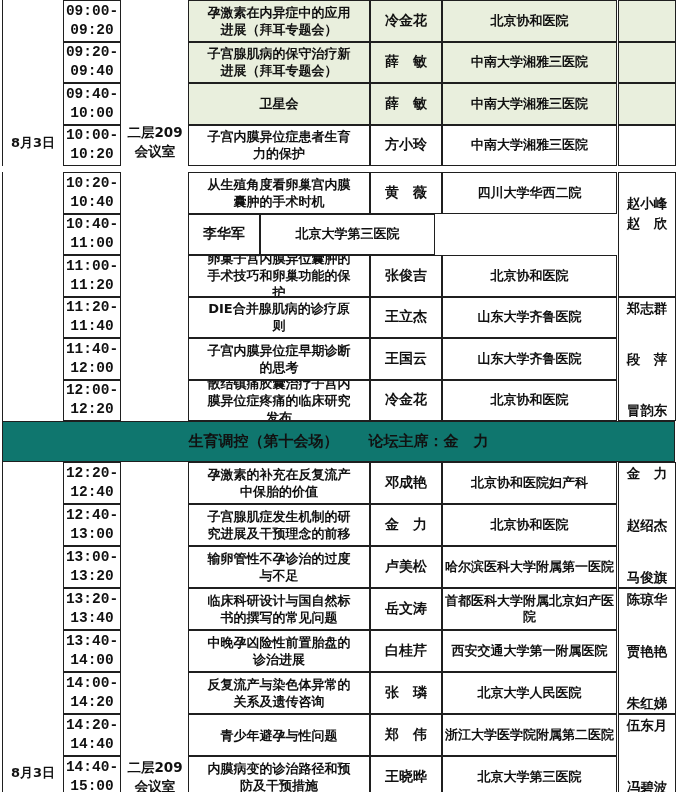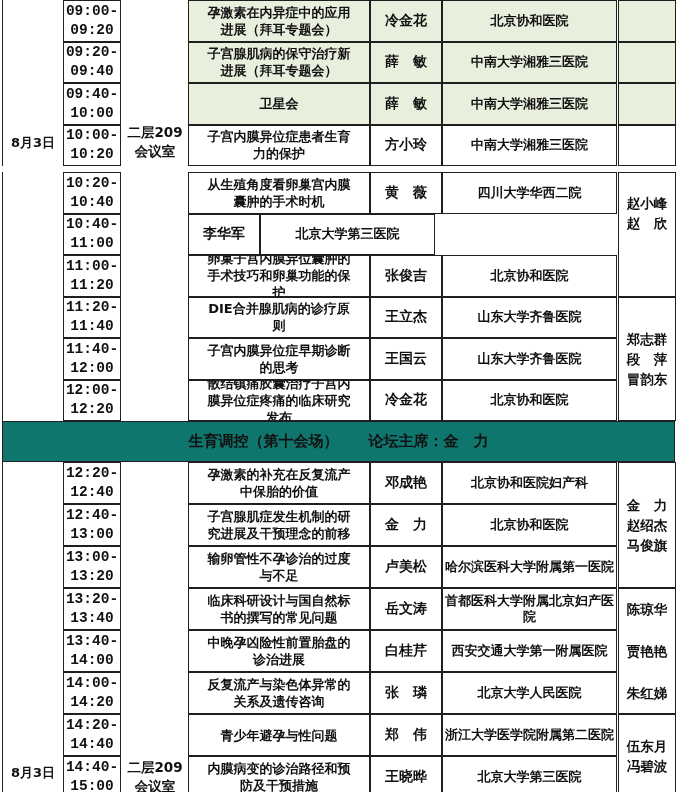--- a/index.html
+++ b/index.html
@@ -12,21 +12,21 @@
   .green{background:#e9efdd;}
   
   .time-col{position:absolute;left:60px;top:0;width:58px;}
   .time-cell{width:58px;font-size:14.5px;line-height:19px;padding:0 1px;letter-spacing:0;font-family:Liberation Mono, monospace;}
   .grid{position:absolute;left:185px;top:0;width:432px;}
   .grid-row{display:flex;}
   .topic-cell{width:182px;font-size:13px;line-height:17px;padding:1px 16px;font-weight:700;}
   .speaker-cell{width:72px;font-size:14px;}
   .hospital-cell{width:175px;font-size:13px;line-height:16px;padding:0 2px;}
   .chair-col{position:absolute;left:615px;top:0;width:58px;}
-  .chair-cell{width:58px;flex-direction:column;font-size:13.5px;line-height:20px;}
+  .chair-cell{width:58px;flex-direction:column;font-size:13.5px;line-height:20px;justify-content:space-between;}
   .chair-top{justify-content:flex-start;padding-top:20px;}
   .b12 .time-cell,.b12 .grid-row .cell{height:41.5px;}
   .b3 .time-cell,.b3 .grid-row .cell{height:42px;}
   .date-label{position:absolute;left:0;width:60px;text-align:center;font-size:13px;
               font-weight:600;line-height:20px;}
   .room-label{position:absolute;left:118px;width:68px;text-align:center;font-size:13.5px;
               font-weight:600;line-height:19px;}
   .banner{position:absolute;left:2px;top:421px;width:673px;height:41px;
           background:#0f766e;border:1.5px solid #1f1f1f;box-sizing:border-box;
           display:flex;align-items:center;justify-content:center;

